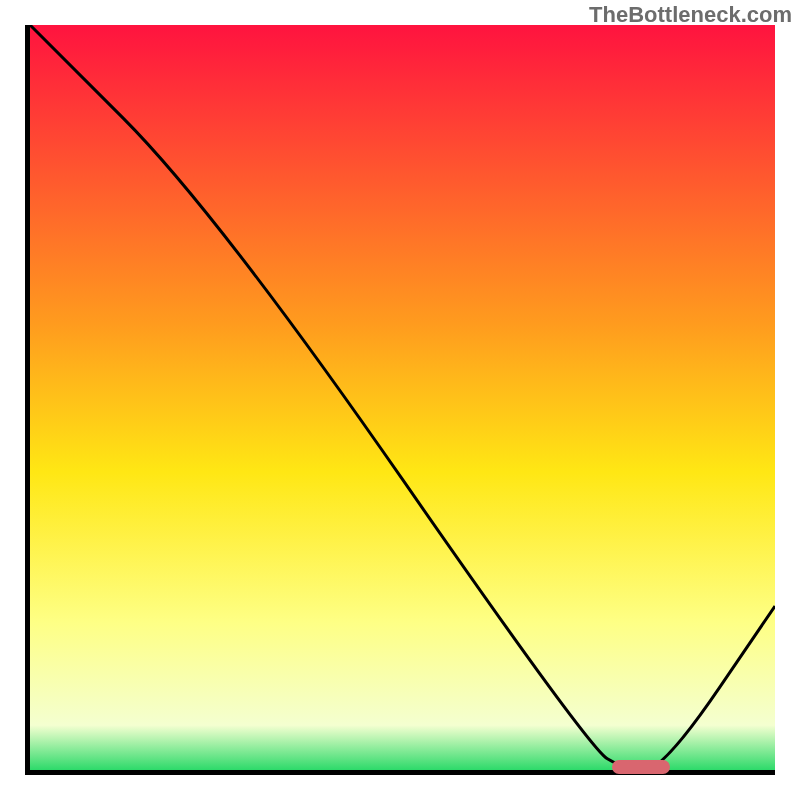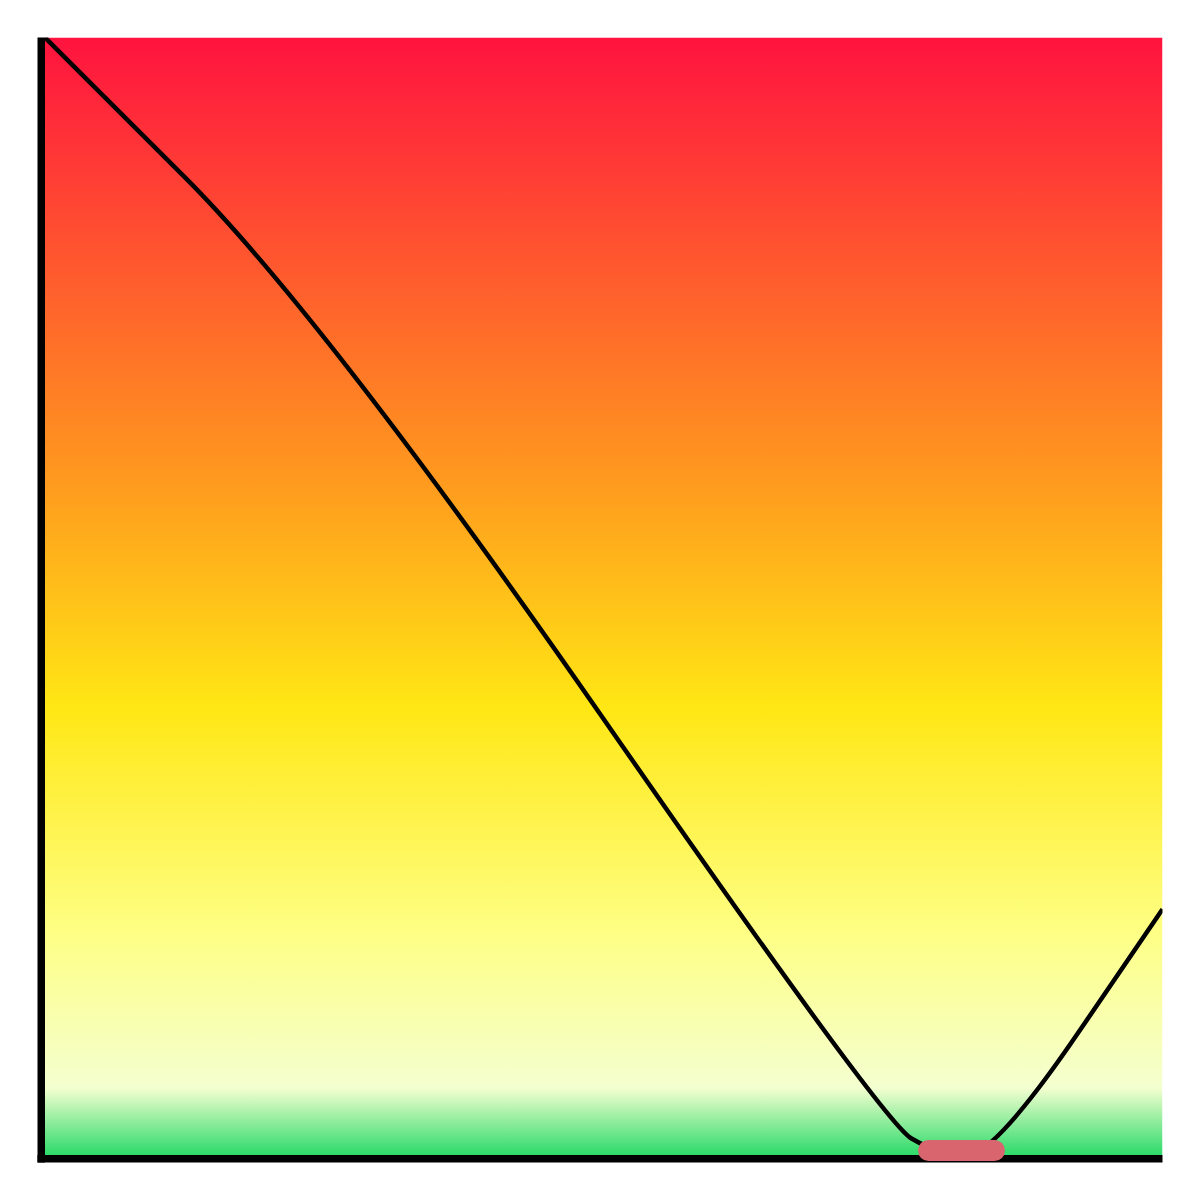--- a/index.html
+++ b/index.html
@@ -54,20 +54,21 @@
     height: 14px;
     background: #d9666f;
     border-radius: 7px;
   }
 </style>
 </head>
 <body>
 
 <div class="chart-container">
 
+  <div class="attribution">TheBottleneck.com</div>
 
   <div class="plot-area">
 
     <svg class="gradient-bg" viewBox="0 0 745 745" preserveAspectRatio="none">
       <defs>
         <linearGradient id="bg-grad" x1="0" y1="0" x2="0" y2="1">
             <stop offset="0%" stop-color="#ff133f"></stop>
             <stop offset="40%" stop-color="#ff9b1e"></stop>
             <stop offset="60%" stop-color="#ffe714"></stop>
             <stop offset="80%" stop-color="#feff84"></stop>

